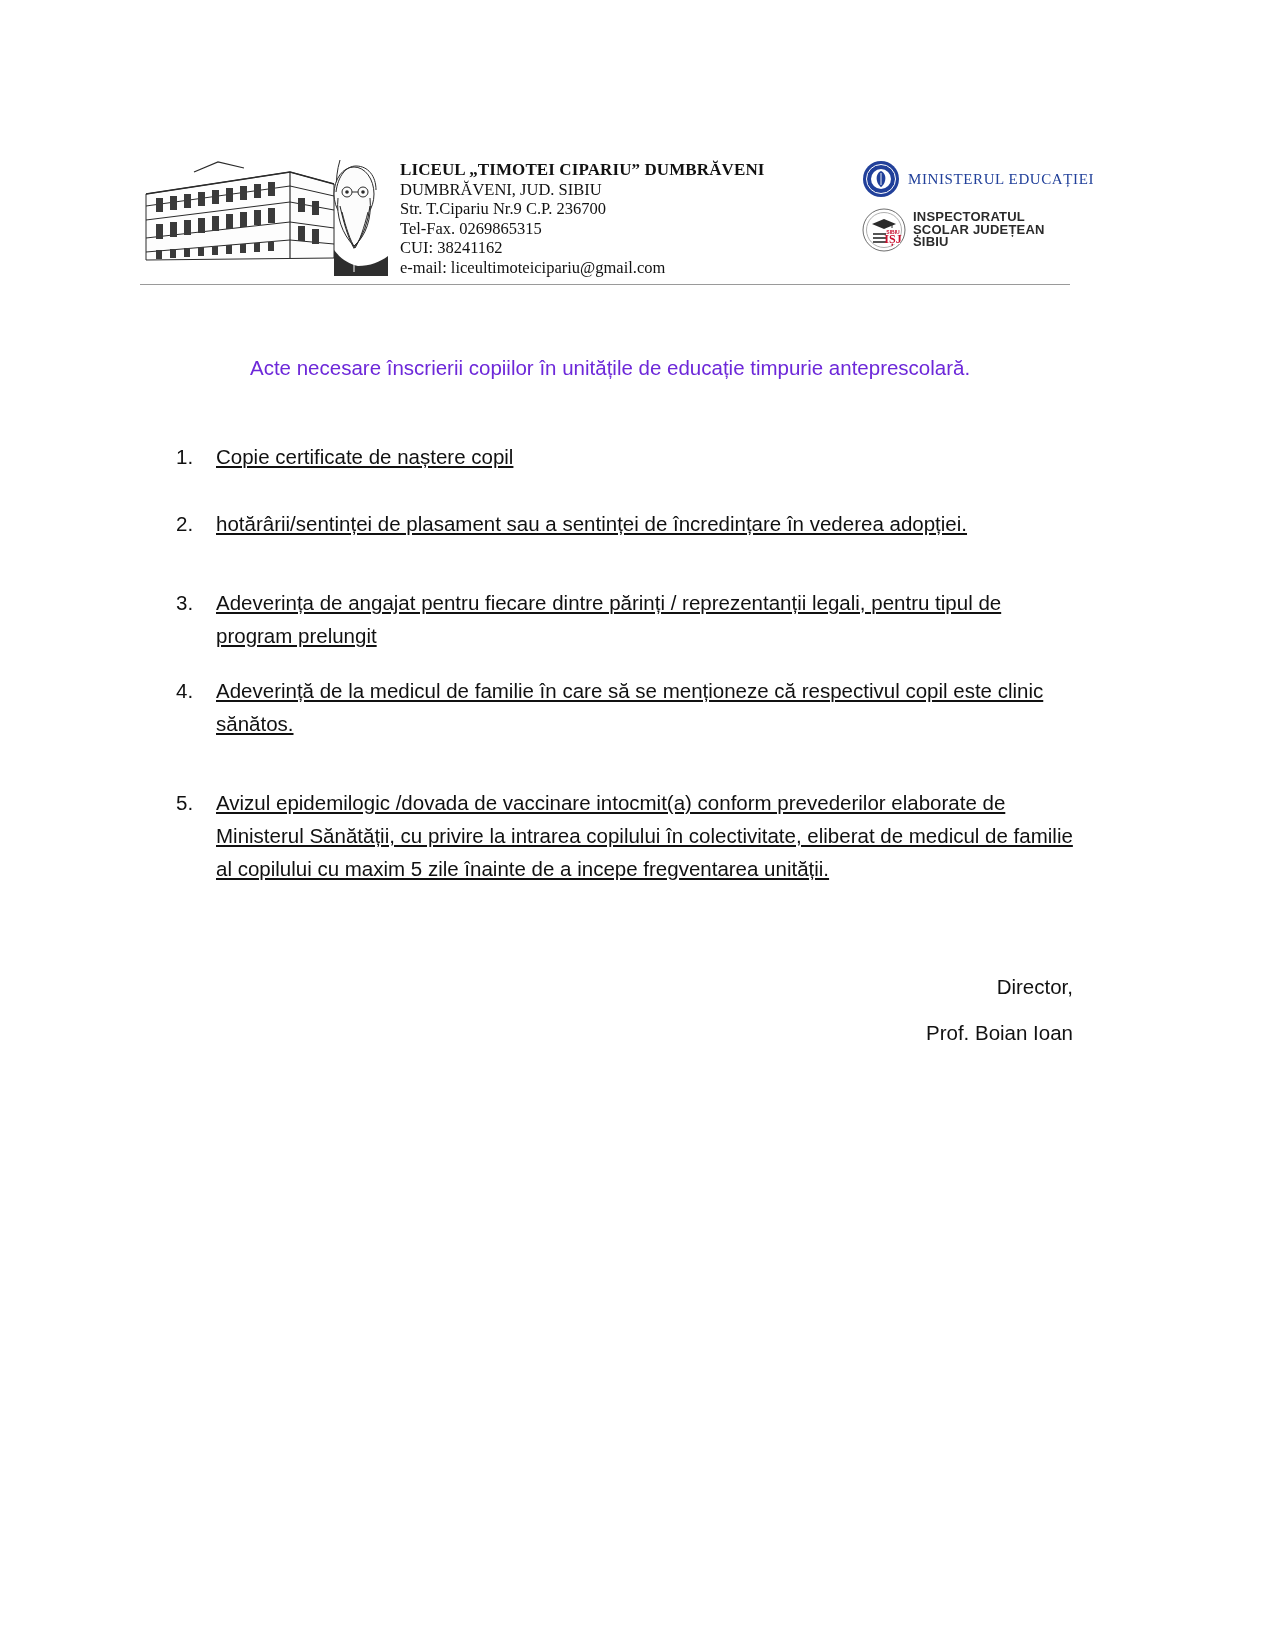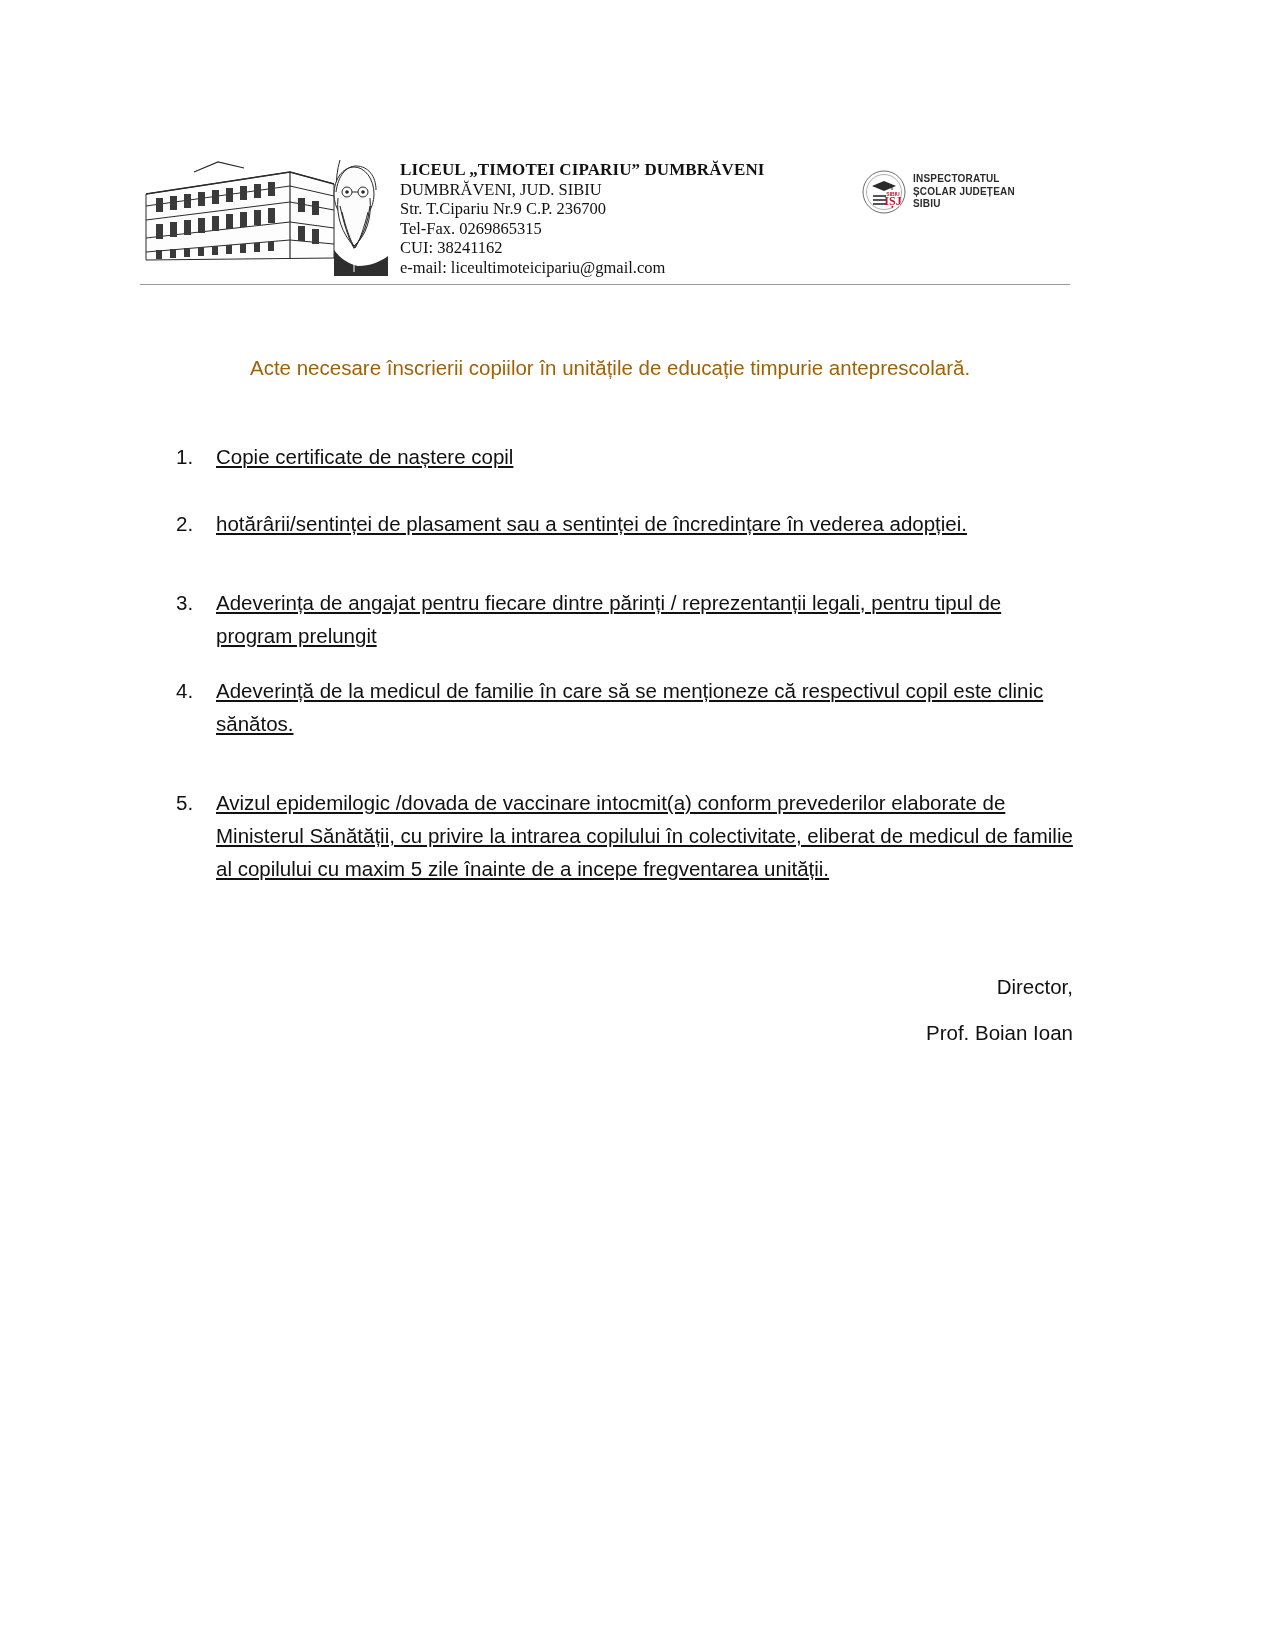--- a/index.html
+++ b/index.html
@@ -99,21 +99,21 @@
     margin-left: 10px;
   }
   .isj-seal {
     width: 44px;
     height: 44px;
     flex: 0 0 auto;
   }
   .isj-label {
     margin-left: 7px;
     font-family: "Liberation Sans", sans-serif;
-    font-size: 10px;
+    font-size: 13px;
     font-weight: bold;
     line-height: 12.5px;
     letter-spacing: 0.2px;
     color: #2b2b2b;
     white-space: nowrap;
   }
 
   .header-rule {
     position: absolute;
     left: 140px;
@@ -123,21 +123,21 @@
     border-top: 1px solid #9a9a9a;
   }
 
   
   .doc-title {
     position: absolute;
     left: 250px;
     top: 338px;
     font-size: 20.5px;
     line-height: 28px;
-    color: #a16207;
+    color: #6d28d9;
     white-space: nowrap;
   }
 
   .item-list {
     position: absolute;
     left: 176px;
     top: 424px;
     width: 900px;
   }
   .item {
@@ -262,20 +262,32 @@
         <div>DUMBRĂVENI, JUD. SIBIU</div>
         <div>Str. T.Cipariu Nr.9 C.P. 236700</div>
         <div>Tel-Fax. 0269865315</div>
         <div>CUI: 38241162</div>
         <div>e-mail: liceultimoteicipariu@gmail.com</div>
       </div>
     </div>
 
     <div class="lh-right">
 
+      <div class="ministry-row">
+        <span class="ministry-seal">
+          <svg viewBox="0 0 38 38" width="38" height="38" aria-hidden="true">
+            <circle cx="19" cy="19" r="18" fill="#21409a"></circle>
+            <circle cx="19" cy="19" r="14.5" fill="none" stroke="#ffffff" stroke-width="1"></circle>
+            <circle cx="19" cy="19" r="10" fill="#ffffff"></circle>
+            <path d="M19 11 C15 13 14 17 15 21 C16 25 19 27 19 27 C19 27 22 25 23 21 C24 17 23 13 19 11 Z" fill="#21409a"></path>
+            <path d="M19 13 L19 25" stroke="#ffffff" stroke-width="0.9"></path>
+          </svg>
+        </span>
+        <span class="ministry-label">MINISTERUL EDUCAȚIEI</span>
+      </div>
 
       <div class="isj-row">
         <span class="isj-seal">
           <svg viewBox="0 0 44 44" width="44" height="44" aria-hidden="true">
             <circle cx="22" cy="22" r="21" fill="none" stroke="#6e6e6e" stroke-width="1"></circle>
             <circle cx="22" cy="22" r="17.5" fill="none" stroke="#9a9a9a" stroke-width="0.8"></circle>
             <path d="M10 16 L22 11 L34 16 L22 21 Z" fill="#2b2b2b"></path>
             <path d="M30 17 L30 23 M30 23 a1.4 1.4 0 1 0 0.1 0" stroke="#2b2b2b" stroke-width="1" fill="none"></path>
             <g fill="#555555">
               <rect x="11" y="25" width="18" height="2"></rect>

